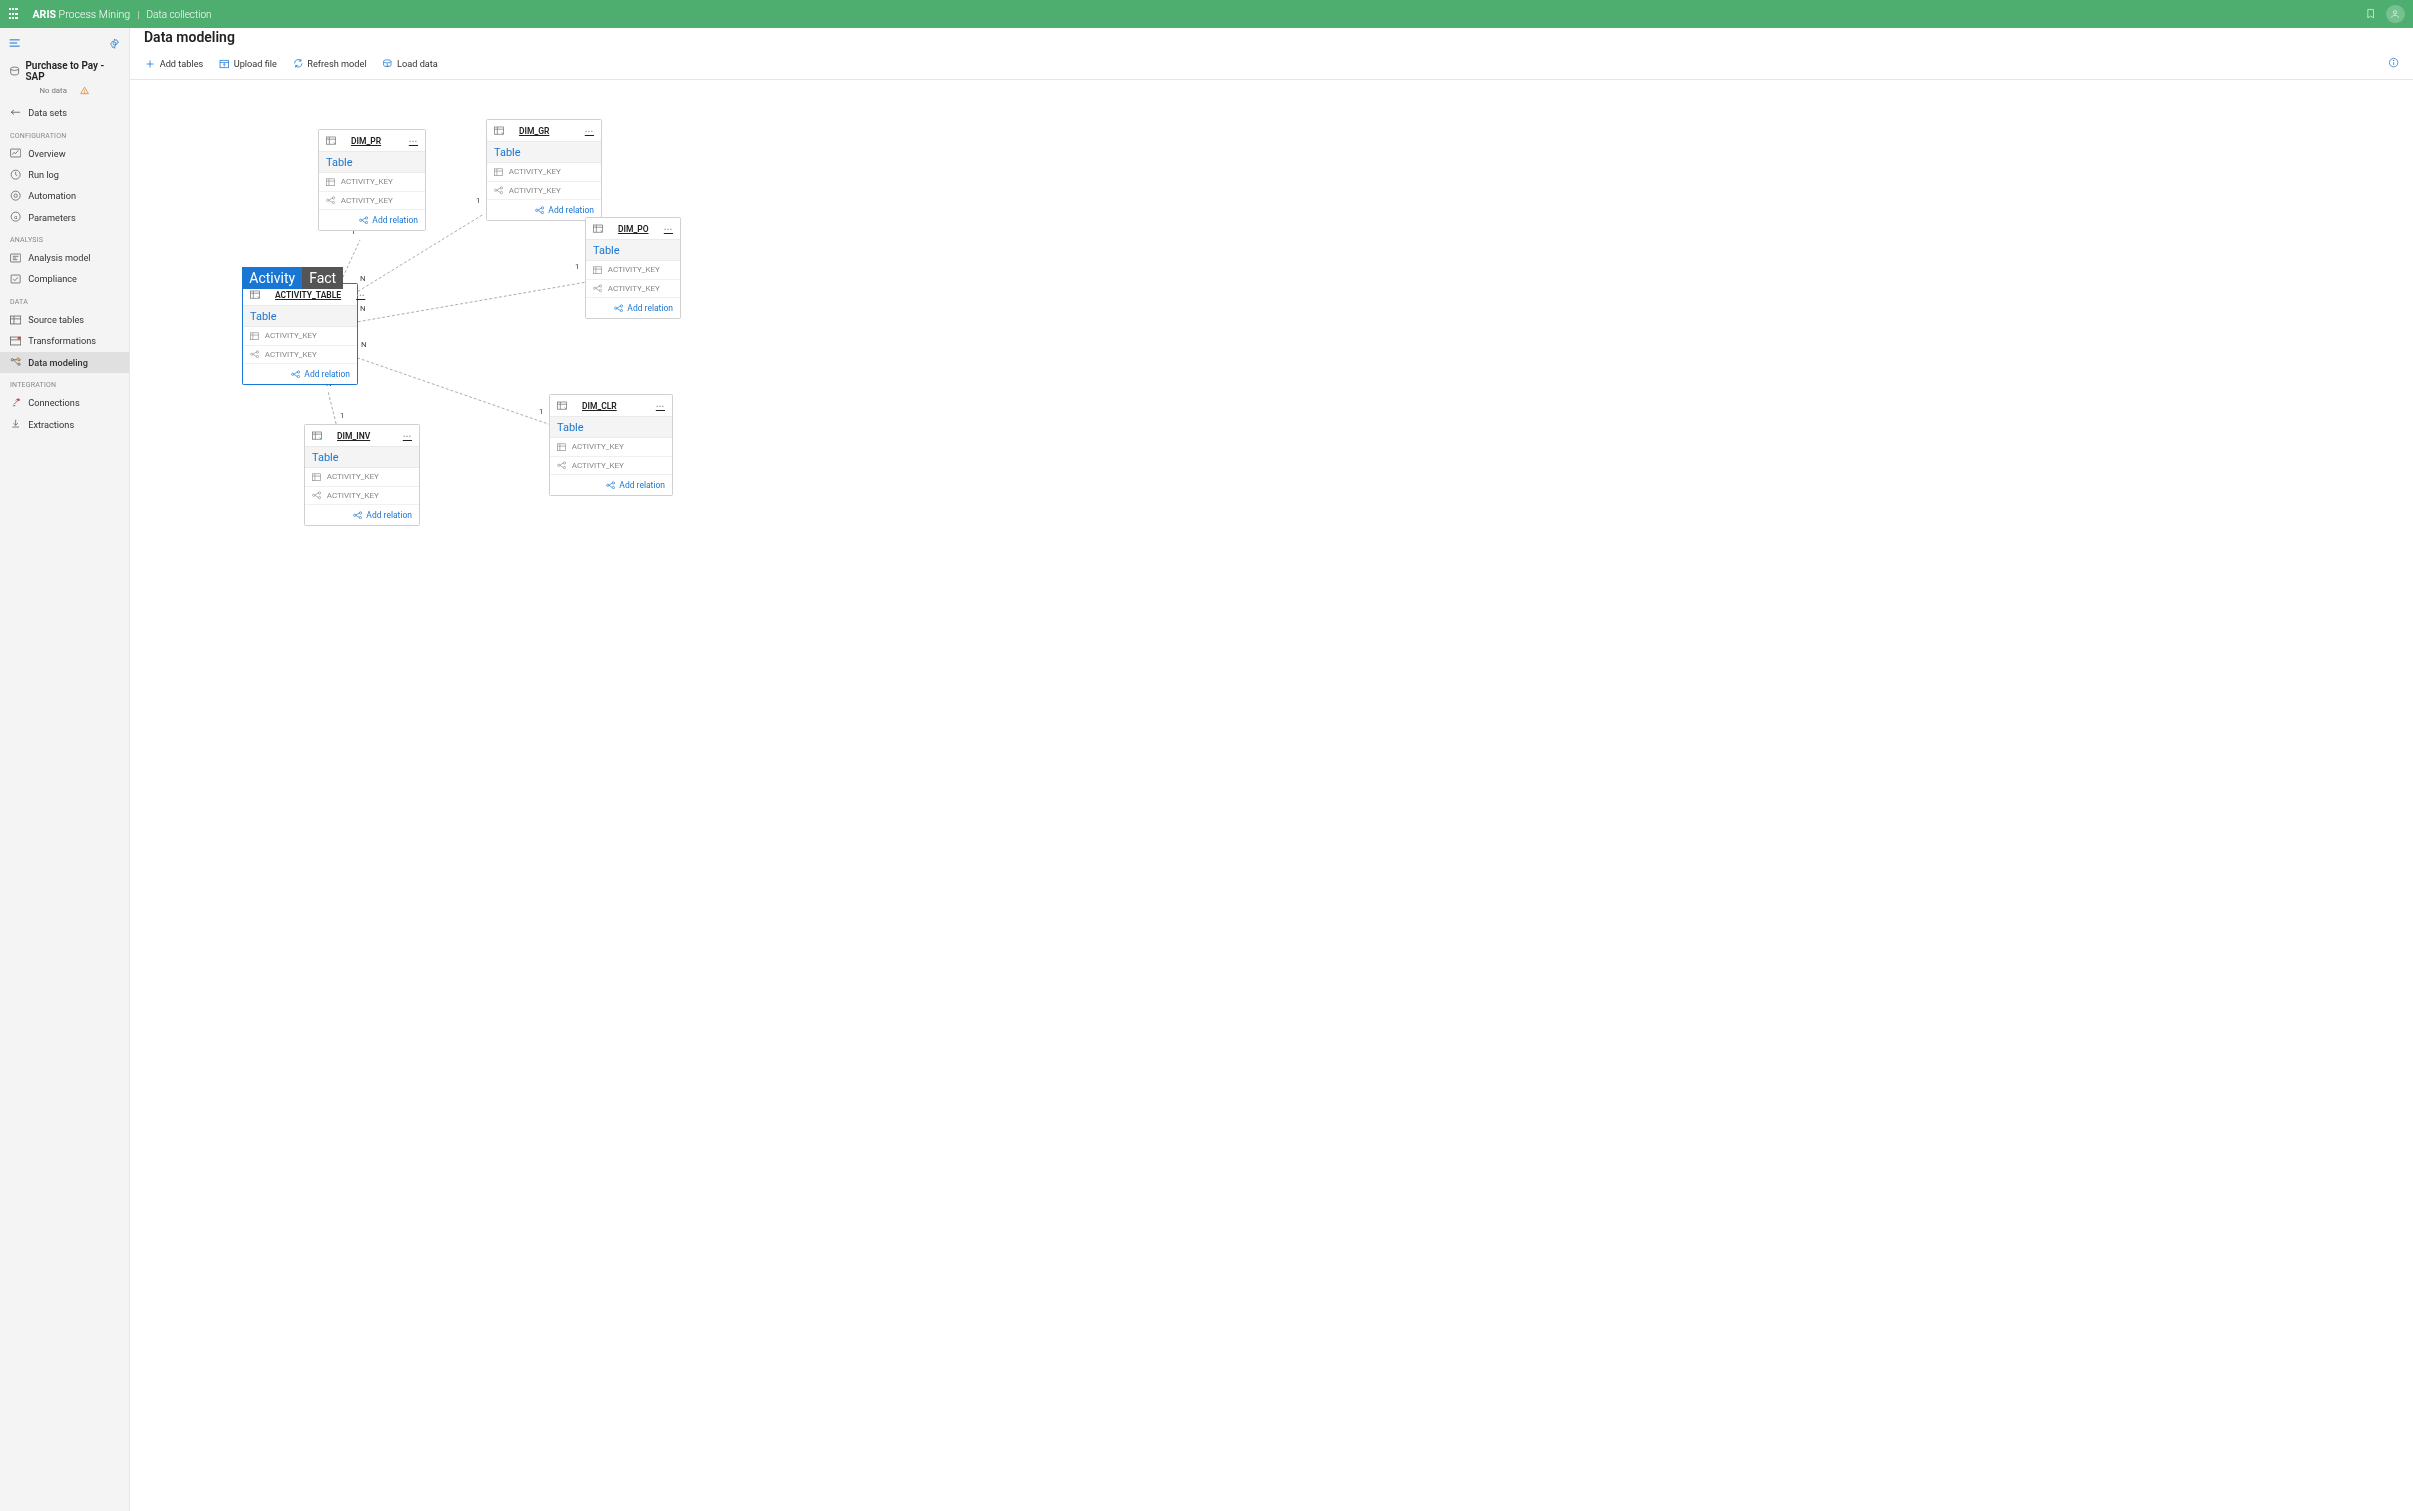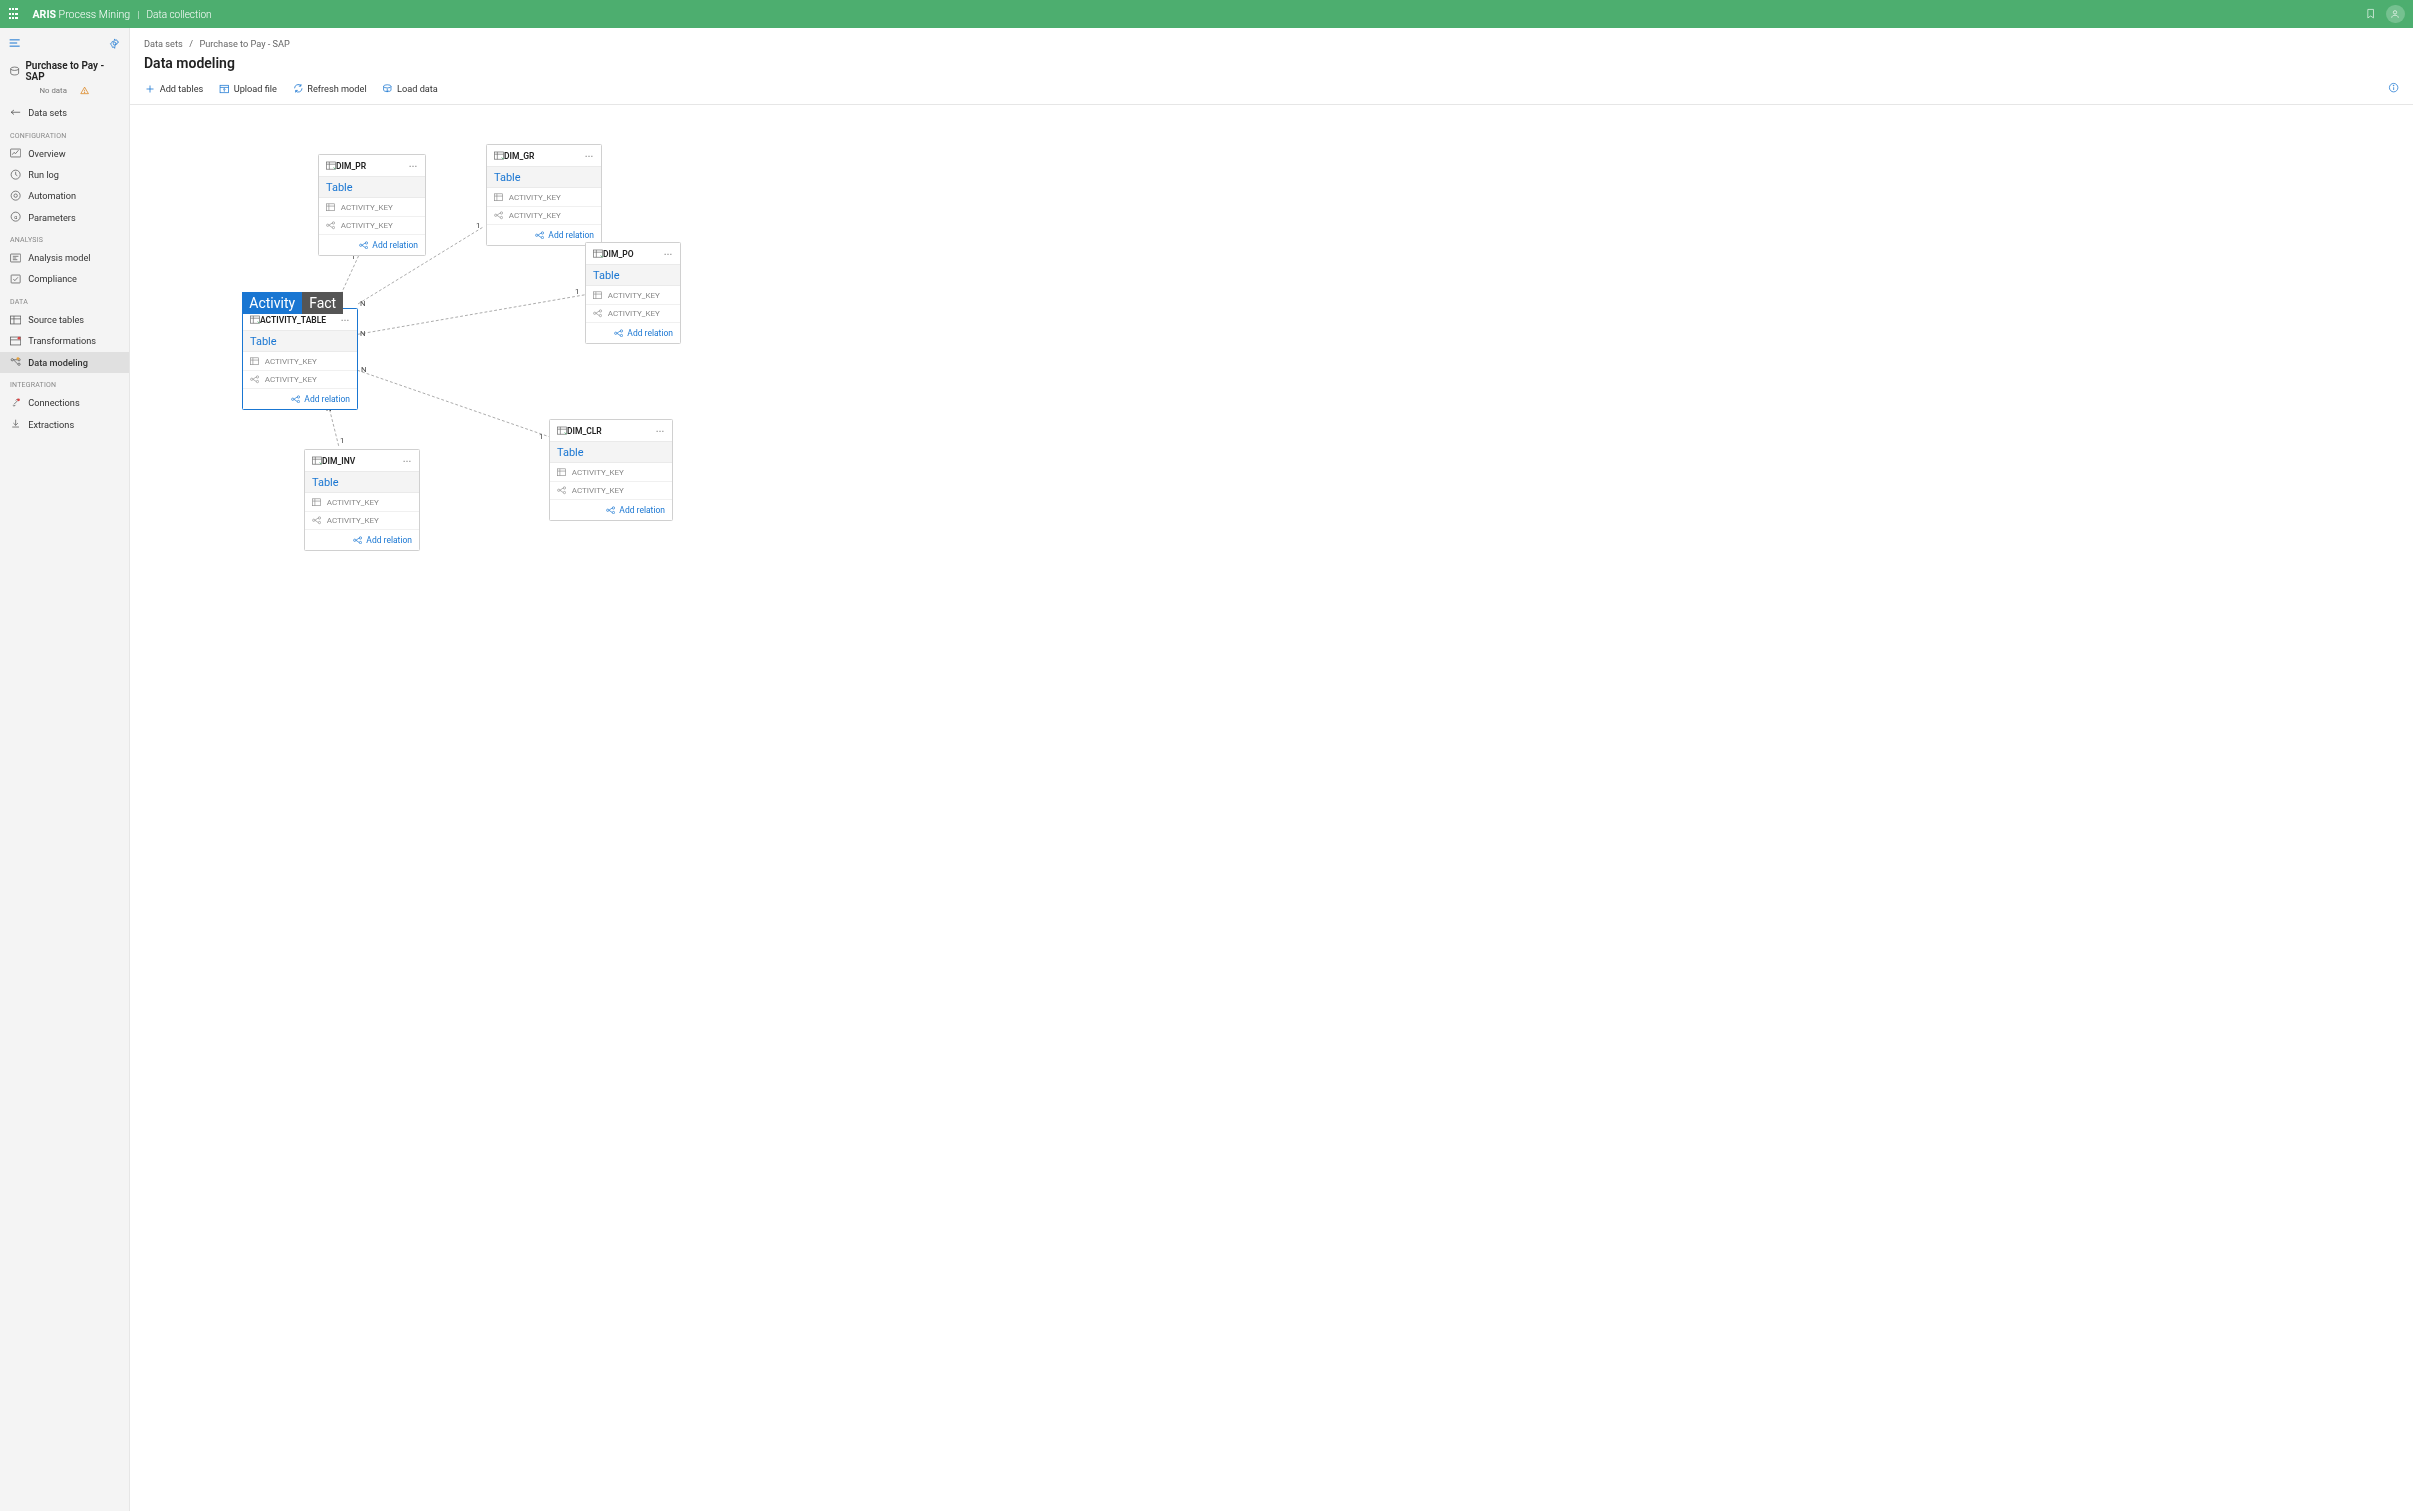--- a/index.html
+++ b/index.html
@@ -52,21 +52,21 @@
     .canvas { flex: 1; position: relative; background: #fff; overflow: hidden; }
     .connections { position: absolute; inset: 0; width: 100%; height: 100%; pointer-events: none; }
     
     .node { position: absolute; background: #fff; border: 0.7px solid #D0D0D0; border-radius: 1.4px; font-size: 8.5px; box-shadow: 0 0 0 rgba(0,0,0,0); }
     .node.selected { border: 1.1px solid #1976D2; }
     .node .badges { position: absolute; top: -17px; left: -0.7px; display: flex; }
     .node .badge { font-size: 14px; padding: 2.8px 7px; color: #fff; }
     .node .badge.activity { background: #1976D2; }
     .node .badge.fact { background: #555; }
     
-    .node-title { display: flex; align-items: flex-start; padding: 5.6px 7px; gap: 0; font-weight: 600; color: #222; }
+    .node-title { display: flex; align-items: flex-start; padding: 5.6px 7px; gap: 15px; font-weight: 600; color: #222; text-decoration: underline; }
     .node-title .more { margin-left: auto; color: #999; letter-spacing: 0.7px; font-weight: bold; cursor: pointer; font-size: 8.5px; }
     .node-sub { background: #F4F4F4; padding: 3.5px 7px; color: #1976D2; font-size: 11px; border-top: 0.7px solid #EAEAEA; border-bottom: 0.7px solid #EAEAEA; }
     .node-row { display: flex; align-items: flex-end; gap: 5.6px; padding: 4.2px 7px; color: #888; border-bottom: 0.7px solid #F0F0F0; font-size: 8px; }
     .node-row:last-of-type { border-bottom: none; }
     .node-footer { display: flex; justify-content: flex-end; align-items: center; gap: 4.2px; padding: 5px 7px; color: #1976D2; font-size: 8.5px; cursor: pointer; }
     .node-footer .rel-icon { display: flex; }
     
     .cardinality { position: absolute; font-size: 7.8px; color: #444; background: transparent; }
     
     svg line.conn { stroke: #888; stroke-width: 1; stroke-dasharray: 4 3; }
@@ -265,25 +265,20 @@
       <span class="nav-icon">
           <svg width="11.3" height="11.3" viewBox="0 0 20 20" fill="none" stroke="#555" stroke-width="1.3">
             <path d="M10 3v10M6 9l4 4 4-4M4 16h12"></path>
           </svg>
         </span>
       <span>Extractions</span>
     </div>
   </div>
 
   <div class="main">
-    <div class="breadcrumb">
-      <a href="#">Data sets</a>
-      <span class="slash">/</span>
-      <span>Purchase to Pay - SAP</span>
-    </div>
     <div class="page-title">Data modeling</div>
 
     <div class="toolbar">
       <div class="tool">
         <span class="tool-icon">
             <svg width="10" height="10" viewBox="0 0 20 20" fill="none" stroke="#1976D2" stroke-width="1.6">
               <line x1="10" y1="3" x2="10" y2="17"></line>
               <line x1="3" y1="10" x2="17" y2="10"></line>
             </svg>
           </span>

